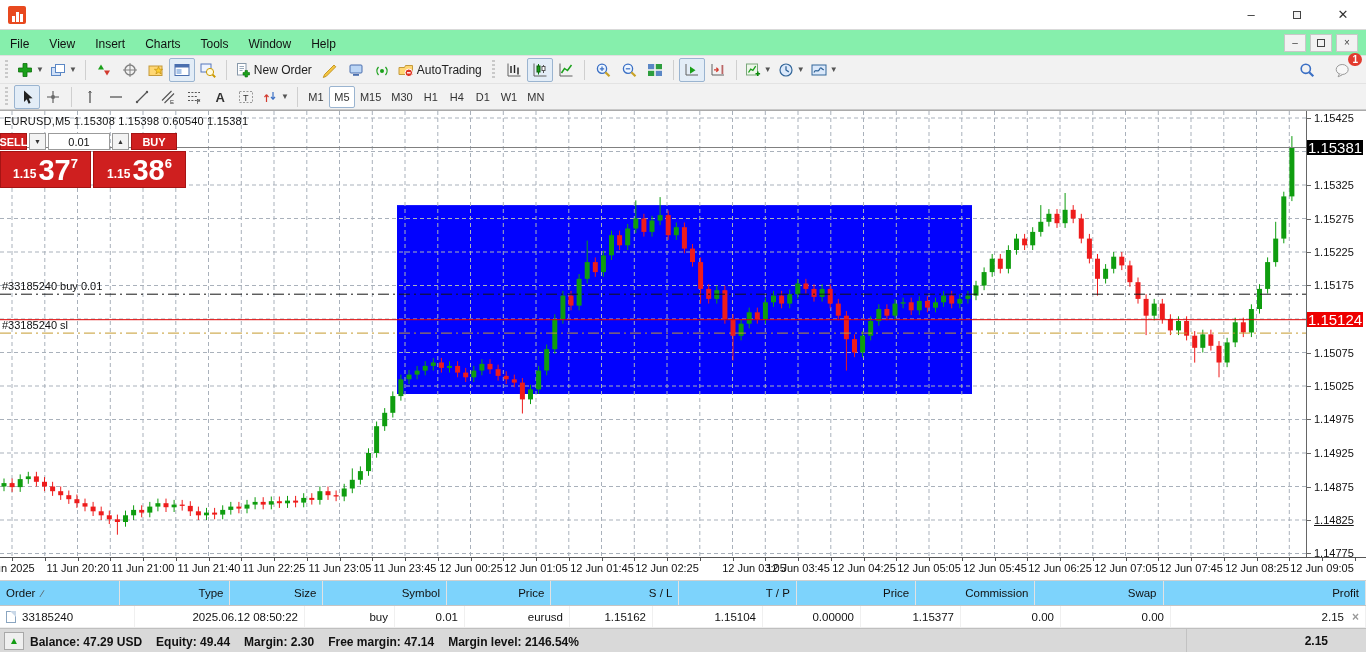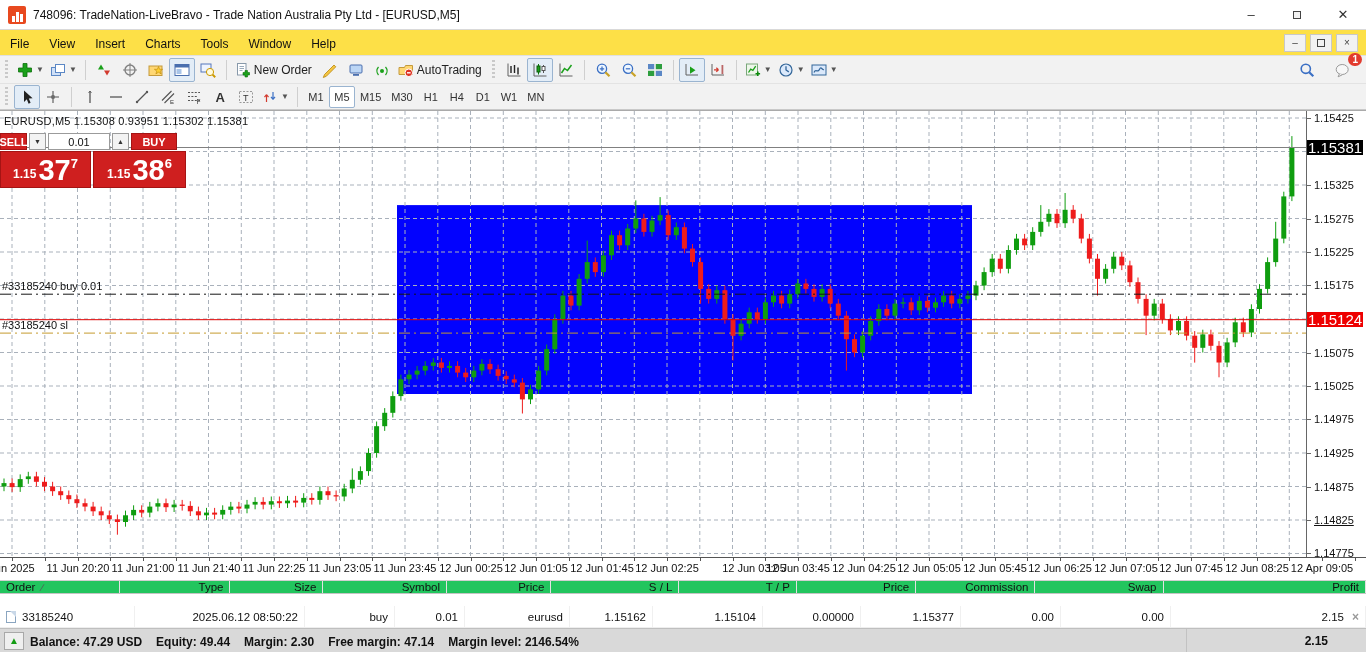--- a/index.html
+++ b/index.html
@@ -12,21 +12,21 @@
     border-bottom:1px solid #d9d9d9; display:flex; align-items:center; }
   .appicon { width:18px; height:18px; margin:0 7px 0 8px; background:#e8491f; border-radius:2px;
     display:inline-flex; align-items:flex-end; justify-content:center; gap:1px; padding:2px; }
   .appicon i { display:block; width:3px; background:#fff; }
   .titletext { font-size:12px; color:#111; }
   .wincontrols { margin-left:auto; display:flex; height:30px; }
   .wbtn { width:46px; height:30px; display:flex; align-items:center; justify-content:center;
     font-size:13px; color:#333; }
 
   
-  .menubar { position:absolute; left:0; top:30px; width:1366px; height:26px; background:#fde047;
+  .menubar { position:absolute; left:0; top:30px; width:1366px; height:26px; background:#86efac;
     border-bottom:1px solid #e0e0e0; display:flex; align-items:center; }
   .menuitem { padding:4px 10px; font-size:12px; color:#111; }
   .mdi { margin-left:auto; display:flex; align-items:center; gap:4px; padding-right:8px; }
   .mdibtn { width:22px; height:18px; border:1px solid #c8c8c8; background:#f2f2f2; color:#444;
     font-size:10px; display:flex; align-items:center; justify-content:center; }
   .restore-glyph { position:relative; width:8px; height:8px; }
   .restore-glyph::before { content:""; position:absolute; right:0; top:0; width:6px; height:6px; border:1px solid #444; }
   .restore-glyph::after { content:""; position:absolute; left:0; bottom:0; width:6px; height:6px; border:1px solid #444; background:#f2f2f2; }
 
   
@@ -81,22 +81,22 @@
   .ocrow2 { display:flex; gap:2px; margin-top:1px; }
   .pricepanel { background:#cf1f1f; border:1px solid #a51414; color:#fff; height:37px; display:flex;
     align-items:flex-end; justify-content:center; padding:1px 2px 2px 2px; }
   .pp-sell { width:91px; } .pp-buy { width:93px; }
   .pp-pre { font-size:12px; font-weight:bold; margin:0 2px 4px 0; }
   .pp-big { font-size:29px; font-weight:bold; line-height:29px; }
   .pp-sup { font-size:13px; font-weight:bold; margin-bottom:14px; }
 
   
   .terminal { position:absolute; left:0; top:576px; width:1366px; height:84px; background:#fff; }
-  .thead { position:absolute; top:4px; left:0; width:1366px; height:14px; border-top:1px solid #d0d0d0;
-    border-bottom:1px solid #c4c4c4; display:flex; background:#22c55e;gap:30px; }
+  .thead { position:absolute; top:4px; left:0; width:1366px; height:26px; border-top:1px solid #d0d0d0;
+    border-bottom:1px solid #c4c4c4; display:flex; background:#7dd3fc;gap:30px; }
   .hcell { font-size:11.5px; color:#111; display:flex; align-items:center; border-right:1px solid #e2e2e2;
     padding:0 6px; justify-content:flex-end; }
   .hcell.left { justify-content:flex-start; }
   .sortglyph { font-size:10px; color:#555; margin-left:6px; }
   .trow { position:absolute; top:30px; left:0; width:1366px; height:22px; display:flex; background:#fff;
     border-bottom:1px solid #eee; }
   .tcell { font-size:11.5px; color:#111; display:flex; align-items:center; padding:0 6px;
     justify-content:flex-end; border-right:1px solid #f0f0f0; }
   .tcell.left { justify-content:flex-start; }
   .docicon { position:relative; width:10px; height:12px; border:1px solid #8aa5c0; background:#fff;
@@ -117,21 +117,20 @@
 <body>
 
 <div id="app">
 
   <div class="titlebar">
     <span class="appicon">
         <i style="height:6px"></i>
         <i style="height:10px"></i>
         <i style="height:8px"></i>
       </span>
-    <span class="titletext">748096: TradeNation-LiveBravo - Trade Nation Australia Pty Ltd - [EURUSD,M5]</span>
     <span class="wincontrols">
       <span class="wbtn">–</span>
       <span class="wbtn">
           <span class="restore-glyph"></span>
         </span>
       <span class="wbtn">✕</span>
     </span>
   </div>
 
   <div class="menubar">
@@ -842,21 +841,21 @@
         <rect x="1281.3" y="85.4" width="5" height="42.2" fill="#0f9d0f"></rect>
         <line x1="1291.9" y1="25.1" x2="1291.9" y2="90.1" stroke="#0f9d0f"></line>
         <rect x="1289.4" y="36.5" width="5" height="48.9" fill="#0f9d0f"></rect>
         <line x1="0" y1="36.5" x2="1306" y2="36.5" stroke="#808080" stroke-width="1"></line>
         <line x1="0" y1="183.2" x2="1306" y2="183.2" stroke="#151515" stroke-dasharray="11 4 2 4" stroke-width="1"></line>
         <text x="2" y="179.2" font-size="11" fill="#111" font-family="Liberation Sans, sans-serif">#33185240 buy 0.01</text>
         <line x1="0" y1="222.1" x2="1306" y2="222.1" stroke="#c59a2e" stroke-dasharray="11 4 2 4" stroke-width="1"></line>
         <text x="2" y="218.1" font-size="11" fill="#111" font-family="Liberation Sans, sans-serif">#33185240 sl</text>
         <line x1="0" y1="208.7" x2="1306" y2="208.7" stroke="#e00000" stroke-width="1"></line>
       </svg>
-    <div class="symline">EURUSD,M5   1.15308 0.93951 1.15302 1.15381</div>
+    <div class="symline">EURUSD,M5   1.15308 1.15398 0.60540 1.15381</div>
 
     <div class="oneclick">
       <div class="ocrow1">
         <div class="ocbtn sellbtn">SELL</div>
         <div class="spin">▼</div>
         <div class="volfield">0.01</div>
         <div class="spin">▲</div>
         <div class="ocbtn buybtn">BUY</div>
       </div>
       <div class="ocrow2">
@@ -947,21 +946,21 @@
         <div class="tlabel" style="left: 667px;">12 Jun 02:25</div>
         <div class="tlabel" style="left: 754px;">12 Jun 03:05</div>
         <div class="tlabel" style="left: 798px;">12 Jun 03:45</div>
         <div class="tlabel" style="left: 864px;">12 Jun 04:25</div>
         <div class="tlabel" style="left: 929px;">12 Jun 05:05</div>
         <div class="tlabel" style="left: 995px;">12 Jun 05:45</div>
         <div class="tlabel" style="left: 1060px;">12 Jun 06:25</div>
         <div class="tlabel" style="left: 1126px;">12 Jun 07:05</div>
         <div class="tlabel" style="left: 1191px;">12 Jun 07:45</div>
         <div class="tlabel" style="left: 1257px;">12 Jun 08:25</div>
-        <div class="tlabel" style="left: 1322px;">12 Apr 09:05</div>
+        <div class="tlabel" style="left: 1322px;">12 Jun 09:05</div>
       </div>
   </div>
 
   <div class="terminal">
     <div class="thead" id="thead">
         <div class="hcell left" style="width: 135px;">Order<span class="sortglyph">∕</span></div>
         <div class="hcell" style="width: 90px;">Type</div>
         <div class="hcell" style="width: 70px;">Size</div>
         <div class="hcell" style="width: 105px;">Symbol</div>
         <div class="hcell" style="width: 83px;">Price</div>

